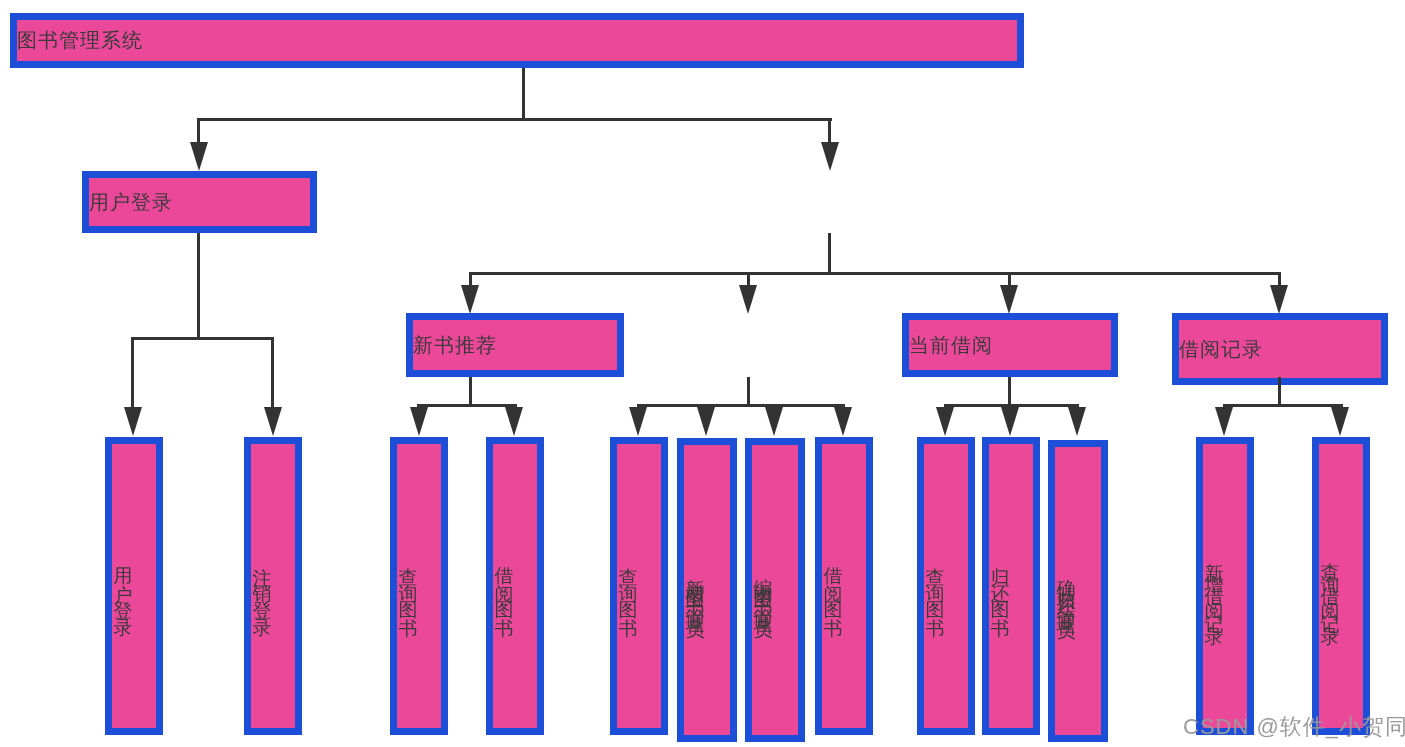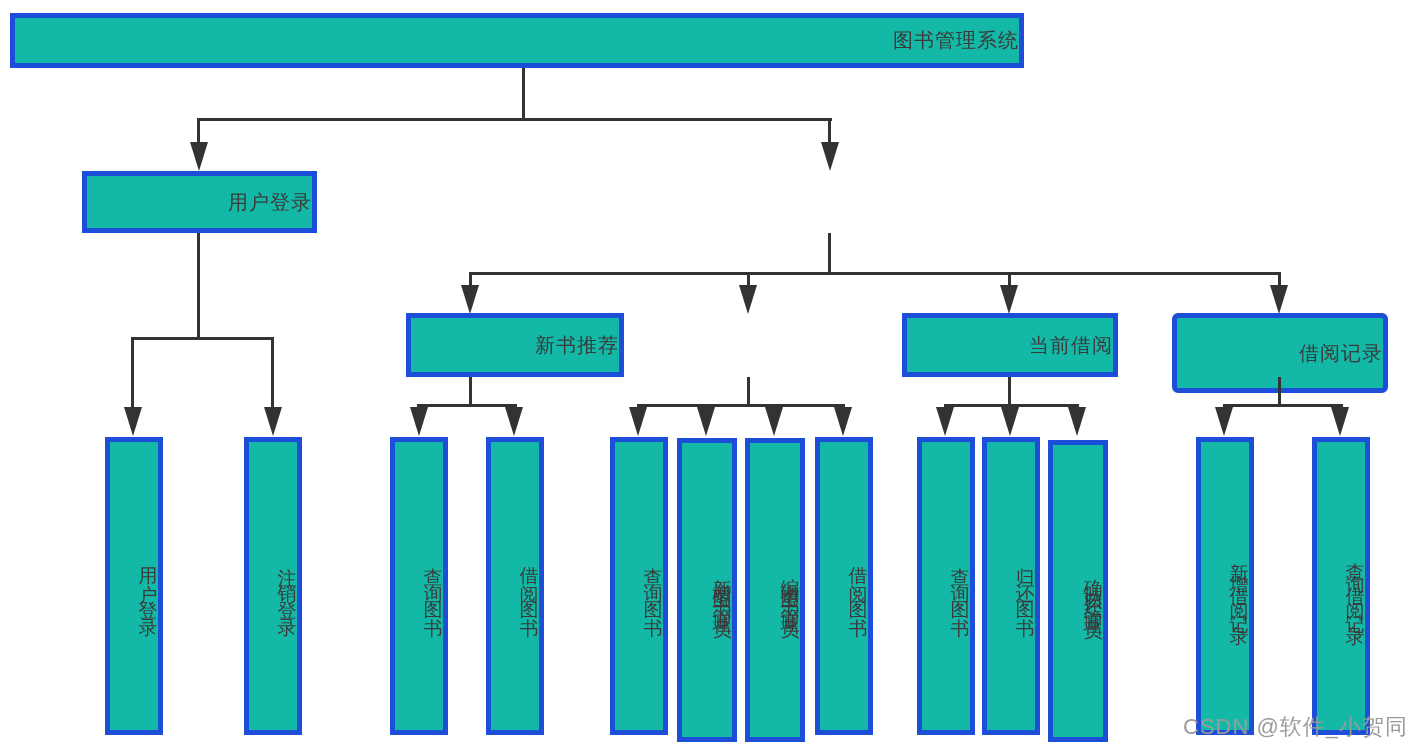--- a/index.html
+++ b/index.html
@@ -1,22 +1,22 @@
 <!DOCTYPE html>
 <html><head>
 <meta charset="utf-8">
 <style>
   html,body{margin:0;padding:0;background:#ffffff;}
   #canvas{
     position:relative;width:1405px;height:747px;background:#ffffff;overflow:hidden;
     font-family:"Liberation Sans","DejaVu Sans",sans-serif;color:#3a3a3a;
   }
   .box{
-    position:absolute;box-sizing:border-box;border:5px solid #1d4ed8;background:#14b8a6;
-    display:flex;align-items:center;justify-content:flex-end;
+    position:absolute;box-sizing:border-box;border:7px solid #1d4ed8;background:#ec4899;
+    display:flex;align-items:center;justify-content:flex-start;
   }
   .hlabel{font-size:20px;letter-spacing:1px;color:#3a3a3a;white-space:nowrap;}
   .vlabel{
     writing-mode:vertical-rl;text-orientation:mixed;
     font-size:19px;color:#3a3a3a;line-height:1.1;white-space:nowrap;
   }
   .v4{letter-spacing:17px;}
   .v6{letter-spacing:13px;}
   .v9{letter-spacing:6px;font-size:19px;}
   .vl{position:absolute;width:3px;background:#333333;}
@@ -68,21 +68,21 @@
   <div class="tri" style="left:739px;top:285px;"></div>
   <div class="tri" style="left:1000px;top:285px;"></div>
   <div class="tri" style="left:1270px;top:285px;"></div>
 
   <div class="box" style="left:362px;top:313px;width:218px;height:64px;margin-left:44px;">
     <span class="hlabel">新书推荐</span>
   </div>
   <div class="box" style="left:902px;top:313px;width:216px;height:64px;">
     <span class="hlabel">当前借阅</span>
   </div>
-  <div class="box" style="left:1172px;top:313px;width:216px;height:80px;border-radius:6px;">
+  <div class="box" style="left:1172px;top:313px;width:216px;height:72px;">
     <span class="hlabel">借阅记录</span>
   </div>
 
   <div class="vl" style="left:469px;top:377px;height:30px;"></div>
   <div class="hl" style="left:417px;top:404px;width:100px;"></div>
   <div class="tri" style="left:410px;top:407px;"></div>
   <div class="tri" style="left:505px;top:407px;"></div>
 
   <div class="vl" style="left:747px;top:377px;height:29px;"></div>
   <div class="hl" style="left:637px;top:404px;width:208px;"></div>

